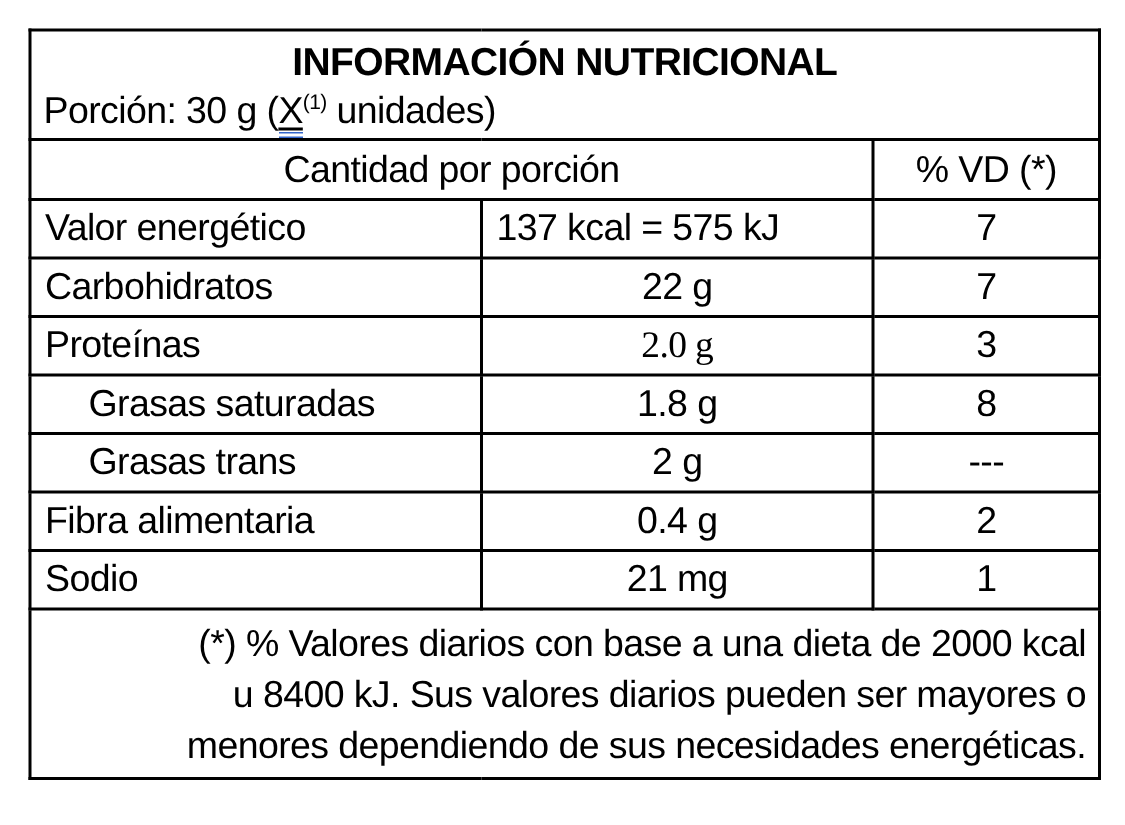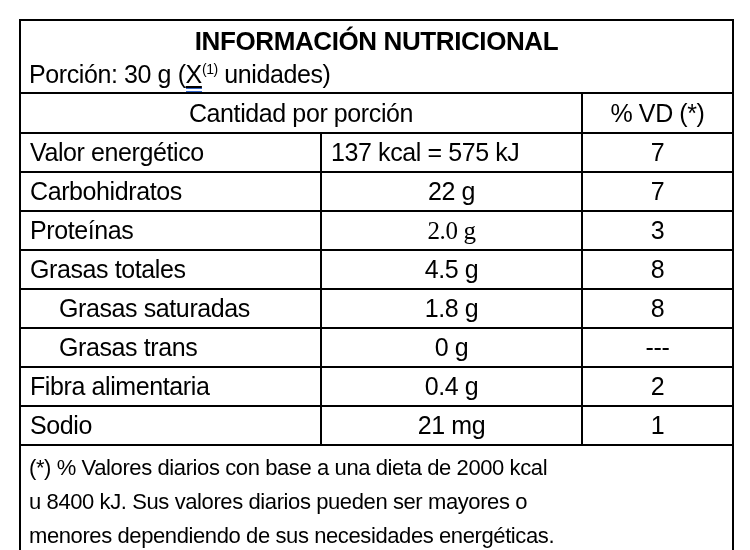--- a/index.html
+++ b/index.html
@@ -79,23 +79,23 @@
     padding-left: 9px !important;
   }
   .dv-cell {
     text-align: center;
   }
   .foot-cell {
     height: 103px;
     padding: 4px 8px !important;
   }
   .foot-line {
-    font-size: 22px;
+    font-size: 25px;
     line-height: 34px;
-    text-align: left;
+    text-align: right;
     white-space: nowrap;
   }
 </style>
 </head>
 <body style="background: rgb(255, 255, 255);">
 
 <table class="label-table" style="color: rgb(0, 0, 0);">
   <colgroup>
     <col style="width:301px">
     <col style="width:261px">
@@ -123,32 +123,27 @@
     <td class="label-cell" style="border-color: rgb(0, 0, 0);">Carbohidratos</td>
     <td class="value-cell" style="border-color: rgb(0, 0, 0);">22 g</td>
     <td class="dv-cell" style="border-color: rgb(0, 0, 0);">7</td>
   </tr>
       <tr class="nutrient-row">
     <td class="label-cell" style="border-color: rgb(0, 0, 0); margin-left: 16px;">Proteínas</td>
     <td class="value-cell" style="border-color: rgb(0, 0, 0); font-family: Liberation Serif, serif;">2.0 g</td>
     <td class="dv-cell" style="border-color: rgb(0, 0, 0);">3</td>
   </tr>
       <tr class="nutrient-row">
-    <td class="label-cell" style="border-color: rgb(0, 0, 0);">Grasas totales</td>
-    <td class="value-cell" style="border-color: rgb(0, 0, 0);">4.5 g</td>
-    <td class="dv-cell" style="border-color: rgb(0, 0, 0);">8</td>
-  </tr>
-      <tr class="nutrient-row">
     <td class="label-cell indent" style="border-color: rgb(0, 0, 0);">Grasas saturadas</td>
     <td class="value-cell" style="border-color: rgb(0, 0, 0);">1.8 g</td>
     <td class="dv-cell" style="border-color: rgb(0, 0, 0);">8</td>
   </tr>
       <tr class="nutrient-row">
     <td class="label-cell indent" style="border-color: rgb(0, 0, 0);">Grasas trans</td>
-    <td class="value-cell" style="border-color: rgb(0, 0, 0);">0 g</td>
+    <td class="value-cell" style="border-color: rgb(0, 0, 0);">2 g</td>
     <td class="dv-cell" style="border-color: rgb(0, 0, 0);">---</td>
   </tr>
       <tr class="nutrient-row">
     <td class="label-cell" style="border-color: rgb(0, 0, 0);">Fibra alimentaria</td>
     <td class="value-cell" style="border-color: rgb(0, 0, 0);">0.4 g</td>
     <td class="dv-cell" style="border-color: rgb(0, 0, 0);">2</td>
   </tr>
       <tr class="nutrient-row">
     <td class="label-cell" style="border-color: rgb(0, 0, 0);">Sodio</td>
     <td class="value-cell" style="border-color: rgb(0, 0, 0);">21 mg</td>

